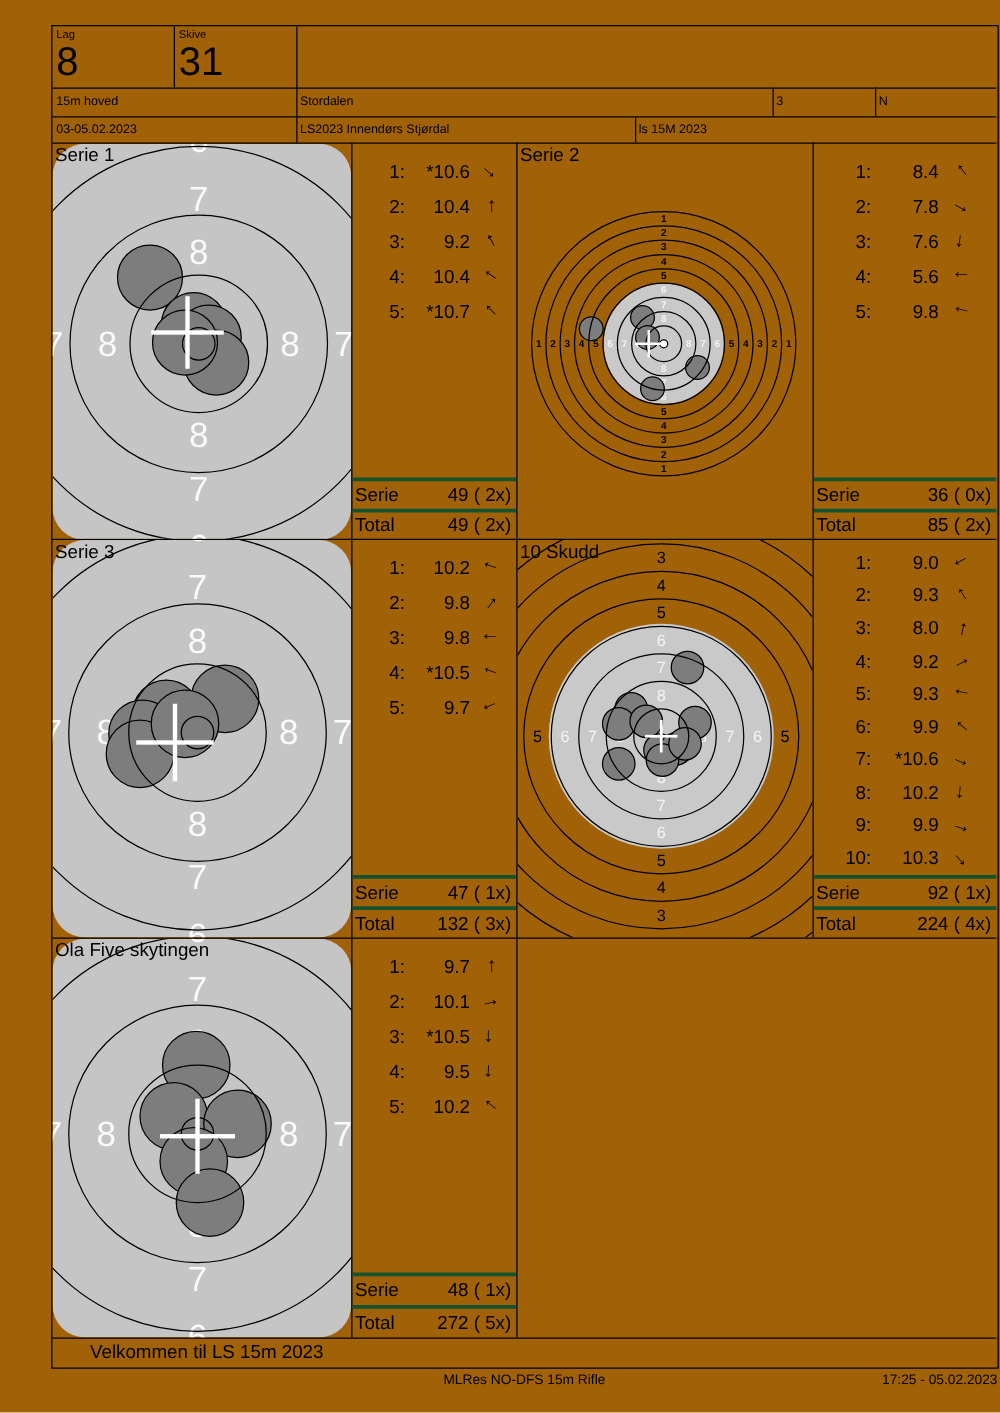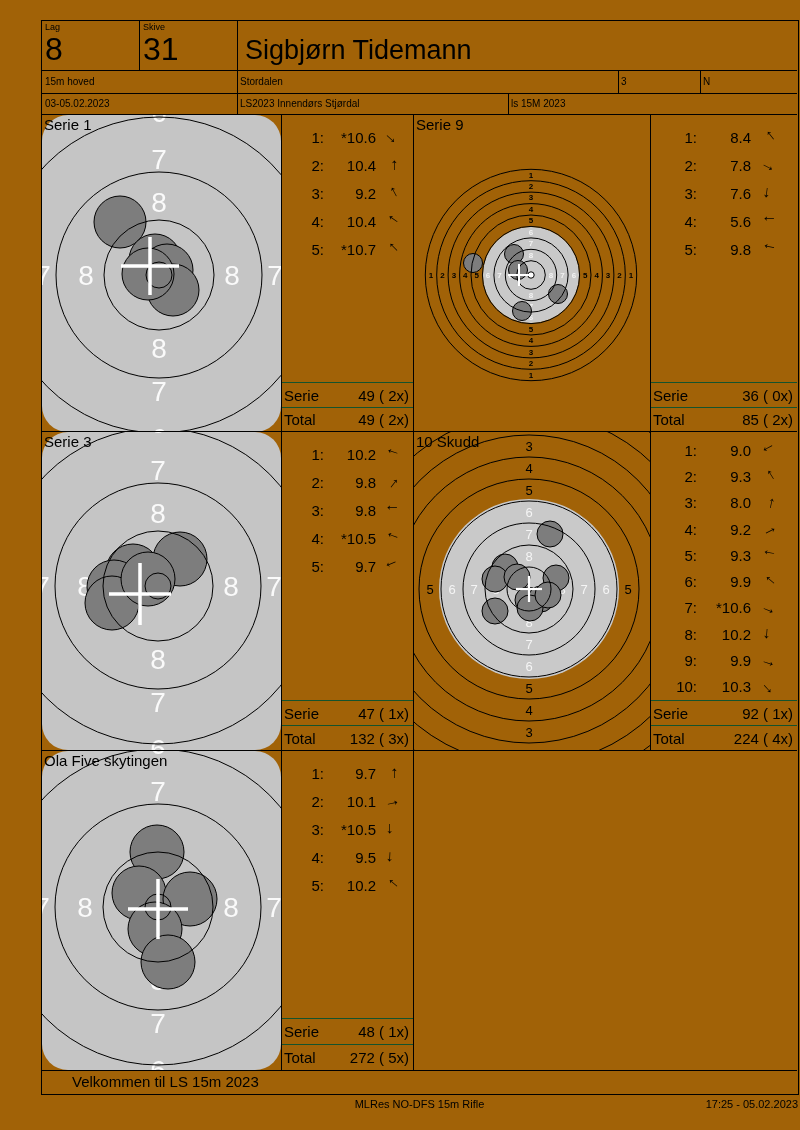--- a/index.html
+++ b/index.html
@@ -19,21 +19,21 @@
   .score-col{position:absolute;}
   .score-list{position:absolute;left:0;width:100%;}
   .score-row{display:flex;align-items:center;font-size:15px;}
   .sn{width:42px;text-align:right;}
   .sv{width:52px;text-align:right;}
   .sa{width:32px;text-align:center;font-size:16px;}
   .sa span{display:inline-block;}
   .wide .sn{width:46px;}
   .wide .sv{width:54px;}
   .wide .sa{width:36px;}
-  .sum-row{position:absolute;left:0;width:100%;border-top:1px solid #14532d;
+  .sum-row{position:absolute;left:0;width:100%;border-top:3px solid #14532d;
            display:flex;justify-content:space-between;align-items:center;
            padding:0 4px 0 2px;font-size:15px;box-sizing:border-box;}
   .welcome{position:absolute;left:0;width:755px;height:23px;font-size:15px;
            line-height:22px;padding-left:3px;box-sizing:border-box;}
   .footer-band{position:absolute;left:41px;top:1098px;width:757px;font-size:11px;line-height:13px;}
 </style>
 </head>
 <body>
 
 <div class="page">
@@ -52,21 +52,20 @@
     <div class="ln" style="left:371px;top:93px;width:1px;height:956px;"></div>
     <div class="ln" style="left:608px;top:93px;width:1px;height:636px;"></div>
     <div class="ln" style="left:0;top:410px;width:755px;height:1px;"></div>
     <div class="ln" style="left:0;top:729px;width:755px;height:1px;"></div>
     <div class="ln" style="left:0;top:1049px;width:755px;height:1px;"></div>
 
     <div class="cell-txt f9" style="left:3px;top:1px;">Lag</div>
     <div class="cell-txt f32" style="left:3px;top:11px;">8</div>
     <div class="cell-txt f9" style="left:101px;top:1px;">Skive</div>
     <div class="cell-txt f32" style="left:101px;top:11px;">31</div>
-    <div class="cell-txt f27" style="left:203px;top:14px;">Sigbjørn Tidemann</div>
 
     <div class="cell-txt f15" style="left:3px;top:50px;">15m hoved</div>
     <div class="cell-txt f15" style="left:198px;top:50px;">Stordalen</div>
     <div class="cell-txt f15" style="left:579px;top:50px;">3</div>
     <div class="cell-txt f15" style="left:661px;top:50px;">N</div>
 
     <div class="cell-txt f15" style="left:3px;top:72px;">03-05.02.2023</div>
     <div class="cell-txt f15" style="left:198px;top:72px;">LS2023 Innendørs Stjørdal</div>
     <div class="cell-txt f15" style="left:469px;top:72px;">ls 15M 2023</div>
 
@@ -146,21 +145,21 @@
           <circle cx="117" cy="160" r="48.6" fill="none" stroke="#000" stroke-width="1"></circle>
           <circle cx="117" cy="160" r="60" fill="none" stroke="#000" stroke-width="1"></circle>
           <circle cx="117" cy="160" r="71.4" fill="none" stroke="#000" stroke-width="1"></circle>
           <circle cx="117" cy="160" r="82.9" fill="none" stroke="#000" stroke-width="1"></circle>
           <circle cx="117" cy="160" r="94.3" fill="none" stroke="#000" stroke-width="1"></circle>
           <circle cx="117" cy="160" r="105.7" fill="none" stroke="#000" stroke-width="1"></circle>
           <circle cx="117" cy="160" r="3.2" fill="#fff" stroke="#000" stroke-width="1"></circle>
           <rect x="94" y="159" width="22" height="2" fill="#fff"></rect>
           <rect x="104" y="149" width="2" height="22" fill="#fff"></rect>
         </svg>
-        <div class="target-title">Serie 9</div>
+        <div class="target-title">Serie 2</div>
       </div>
     <div class="target-cell" style="left:0;top:411px;width:239px;height:318px;">
         <svg width="239" height="318" viewBox="0 0 239 318">
           <rect x="0" y="0" width="239" height="318" rx="26" ry="26" fill="#c5c5c5"></rect>
           <text x="116" y="81" text-anchor="middle" dominant-baseline="central" font-size="28" fill="#fafafa" font-family="&quot;Liberation Sans&quot;, sans-serif" font-weight="normal">8</text>
           <text x="116" y="227" text-anchor="middle" dominant-baseline="central" font-size="28" fill="#fafafa" font-family="&quot;Liberation Sans&quot;, sans-serif" font-weight="normal">8</text>
           <text x="43" y="154" text-anchor="middle" dominant-baseline="central" font-size="28" fill="#fafafa" font-family="&quot;Liberation Sans&quot;, sans-serif" font-weight="normal">8</text>
           <text x="189" y="154" text-anchor="middle" dominant-baseline="central" font-size="28" fill="#fafafa" font-family="&quot;Liberation Sans&quot;, sans-serif" font-weight="normal">8</text>
           <text x="116" y="38" text-anchor="middle" dominant-baseline="central" font-size="28" fill="#fafafa" font-family="&quot;Liberation Sans&quot;, sans-serif" font-weight="normal">7</text>
           <text x="116" y="270" text-anchor="middle" dominant-baseline="central" font-size="28" fill="#fafafa" font-family="&quot;Liberation Sans&quot;, sans-serif" font-weight="normal">7</text>

